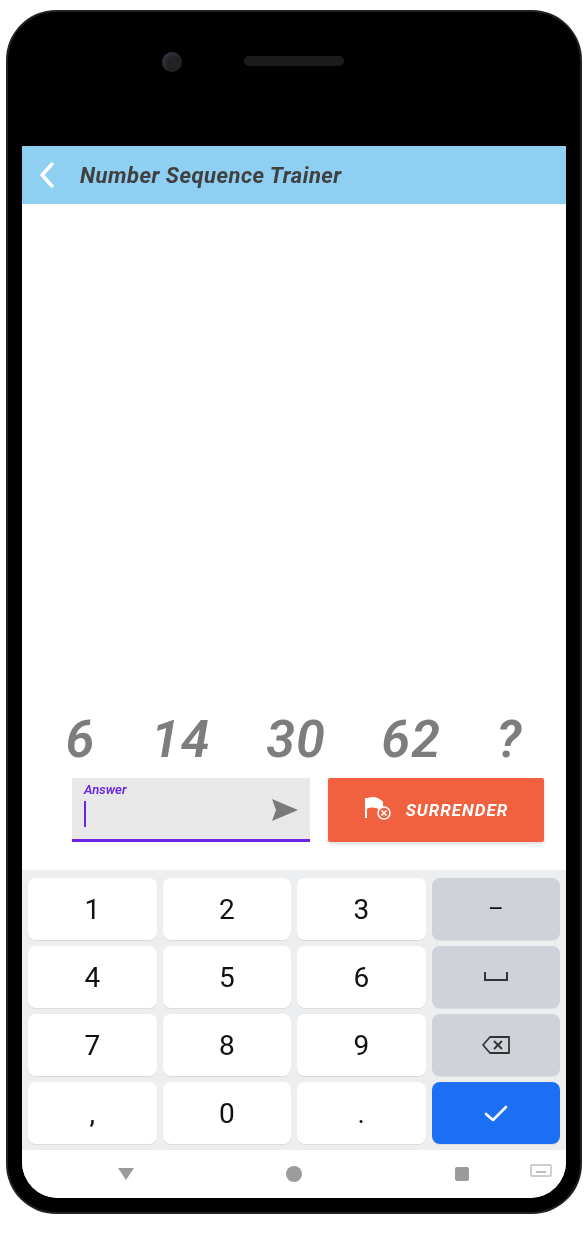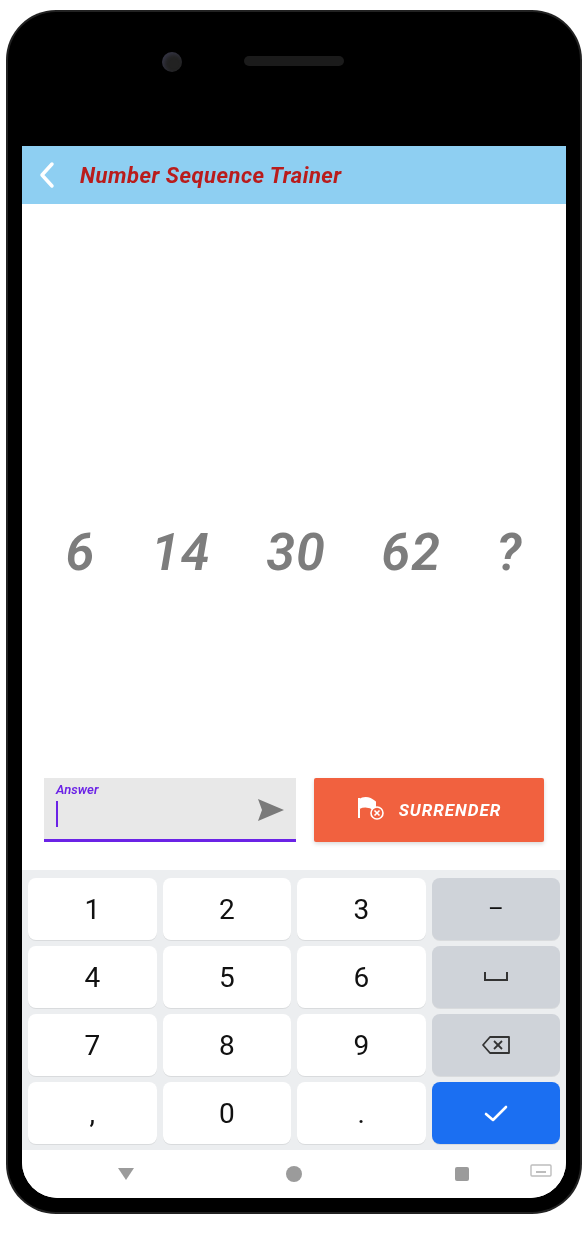--- a/index.html
+++ b/index.html
@@ -67,46 +67,47 @@
   .header {
     background: #8ecff2;
     height: 58px;
     display: flex;
     align-items: center;
     padding: 0 16px;
     gap: 24px;
   }
   .back-icon svg { display:block; }
   .header-title {
-    color: #b91c1c;
+    color: #404040;
     font-weight: 700;
     font-style: italic;
     font-size: 22px;
     letter-spacing: 0.5px;
   }
   .question-area {
     flex: 1;
     display: flex;
-    align-items: center;
+    align-items: flex-end;
     justify-content: center;
     padding-top: 130px;
   }
   .sequence {
     color: #7d7d7d;
     font-style: italic;
     font-weight: 600;
     font-size: 52px;
     letter-spacing: 1px;
     word-spacing: 14px;
     white-space: pre;
   }
   .answer-row {
     display: flex;
     gap: 18px;
     padding: 8px 22px 28px 22px;
+    margin-left: 28px;
   }
   .answer-box {
     flex: 1;
     background: #e8e8e8;
     border-bottom: 3px solid #6b23e6;
     padding: 6px 10px 10px 12px;
     display: flex;
     align-items: center;
     position: relative;
     height: 64px;

